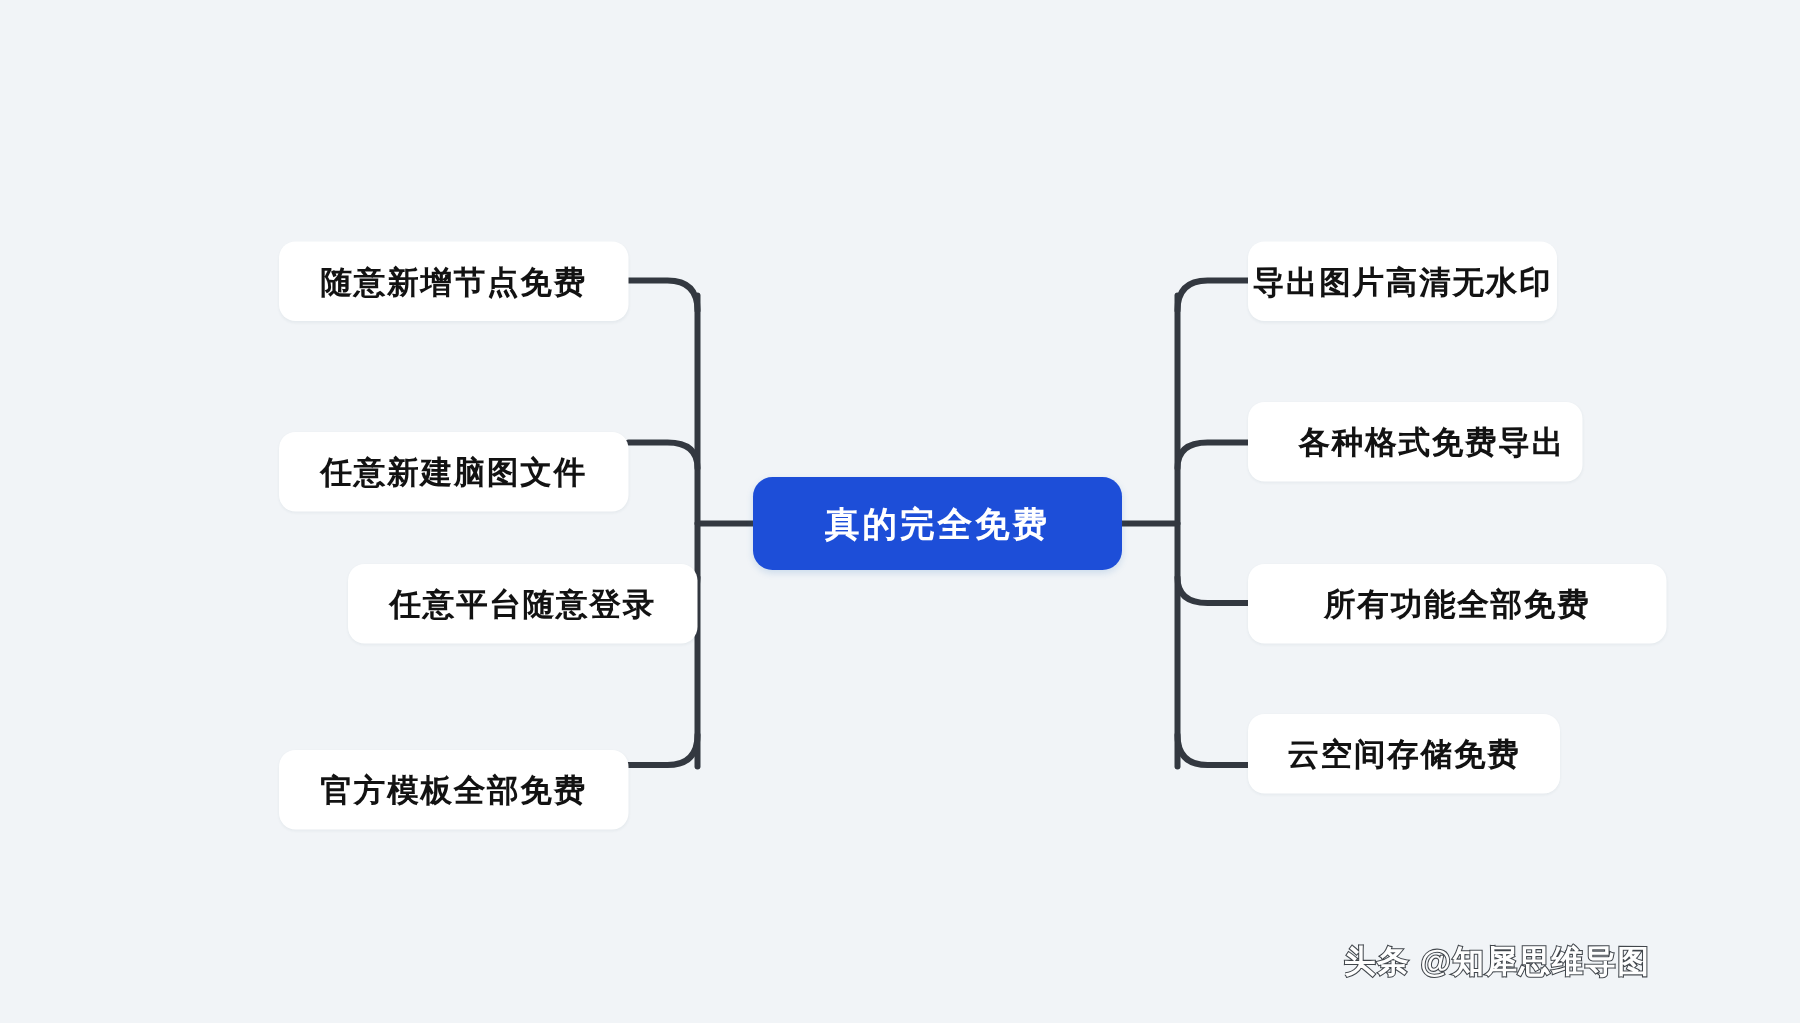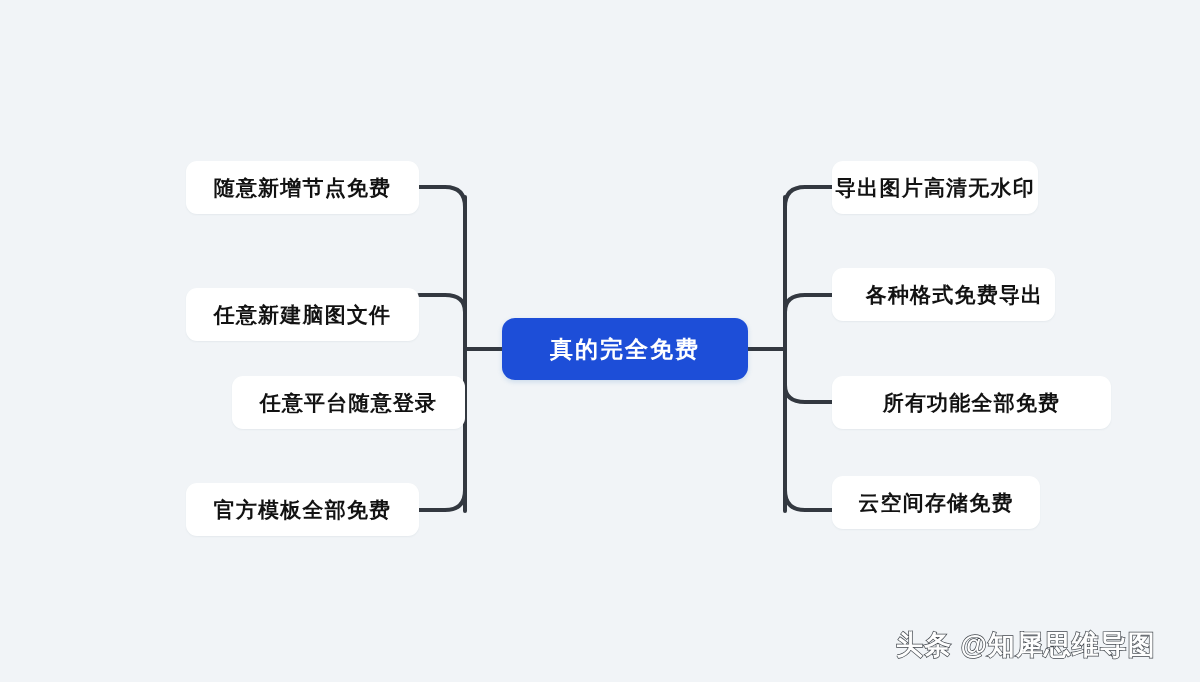--- a/index.html
+++ b/index.html
@@ -48,34 +48,34 @@
     color: #ffffff;
     border-radius: 13px;
     font-size: 23px;
     letter-spacing: 2px;
     box-shadow: 0 2px 5px rgba(40, 110, 190, 0.18);
   }
   
   #node-l0 { left: 186px; top: 161px; width: 233px; height: 53px; }
   #node-l1 { left: 186px; top: 268px; width: 233px; height: 53px; margin-top: 20px; }
   #node-l2 { left: 200px; top: 376px; width: 233px; height: 53px; margin-left: 32px; }
-  #node-l3 { left: 186px; top: 483px; width: 233px; height: 53px; }
+  #node-l3 { left: 186px; top: 500px; width: 233px; height: 53px; }
   
   #node-center { left: 502px; top: 318px; width: 246px; height: 62px; }
   
   #node-r0 { left: 832px; top: 161px; width: 206px; height: 53px; }
   #node-r1 { left: 832px; top: 268px; width: 223px; height: 53px; padding-left: 22px; }
   #node-r2 { left: 832px; top: 376px; width: 279px; height: 53px; }
   #node-r3 { left: 832px; top: 476px; width: 208px; height: 53px; }
 
   #watermark {
     position: absolute;
     left: 896px;
     top: 627px;
-    font-size: 27px;
+    font-size: 21px;
     font-weight: bold;
     letter-spacing: 1px;
     color: #ffffff;
     white-space: nowrap;
     -webkit-text-stroke: 1.4px #3a3f45;
     paint-order: stroke fill;
     opacity: 0.96;
   }
 </style>
 </head>

